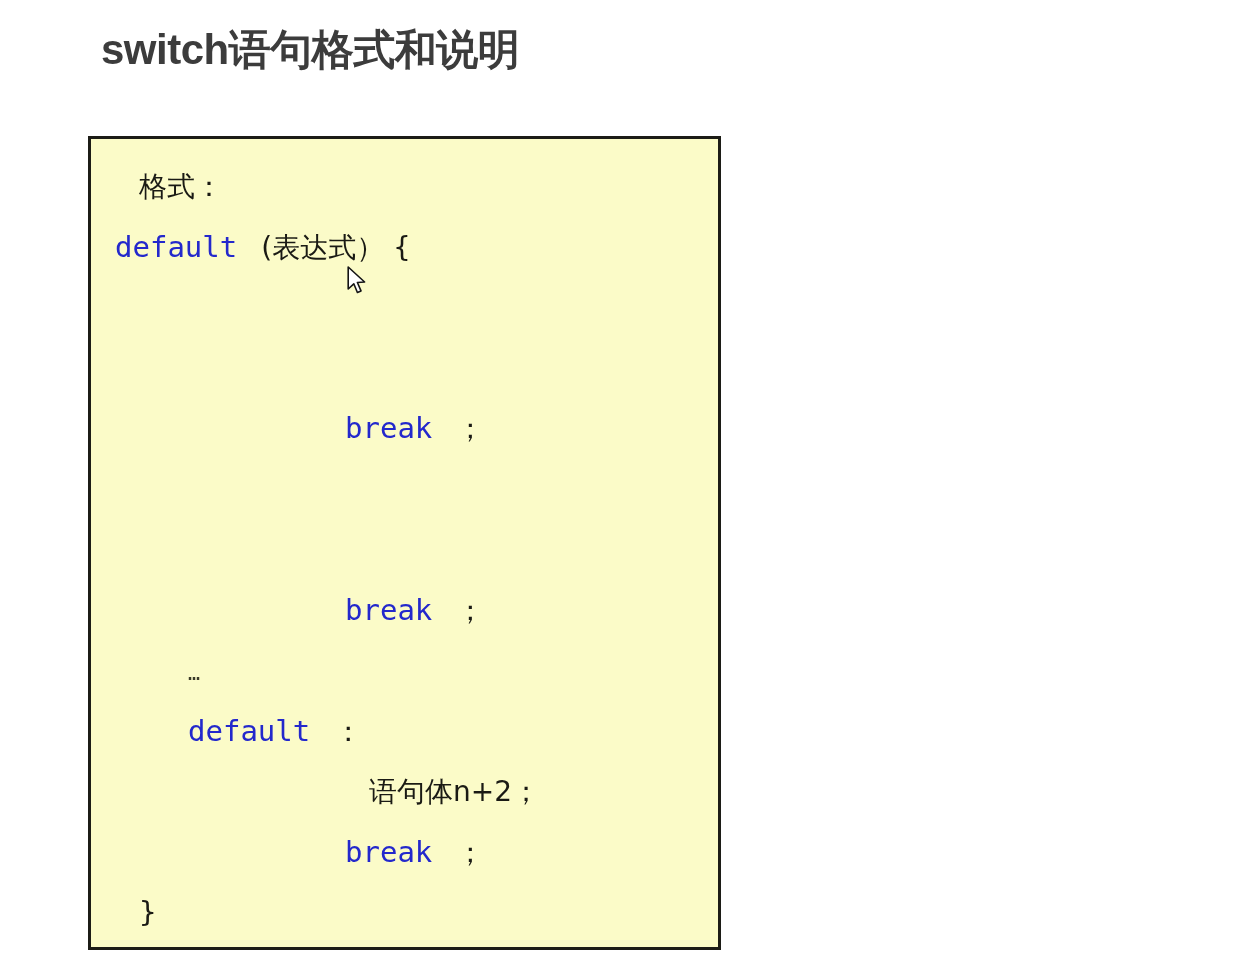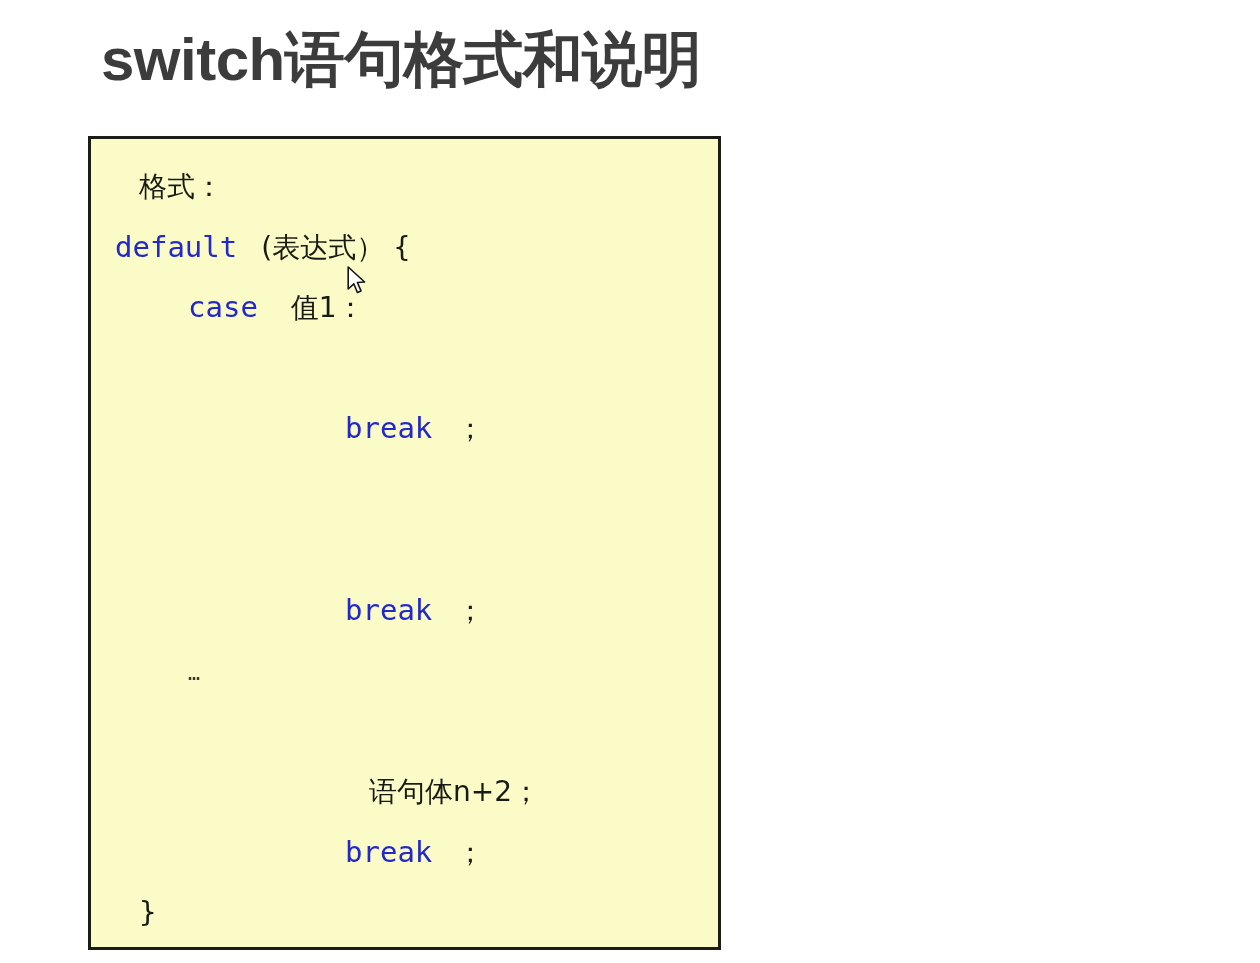--- a/index.html
+++ b/index.html
@@ -15,21 +15,21 @@
     font-family: "Liberation Sans", "DejaVu Sans", sans-serif;
     -webkit-font-smoothing: antialiased;
   }
 
   
   #slide-title {
     position: absolute;
     left: 101px;
     top: 25px;
     font-family: "Liberation Sans", "DejaVu Sans", sans-serif;
-    font-size: 60px;
+    font-size: 42px;
     font-weight: bold;
     color: #3c3c3c;
     letter-spacing: -0.5px;
     white-space: nowrap;
     line-height: 1.18;
   }
 
   
   #code-box {
     position: absolute;
@@ -87,24 +87,24 @@
 </style>
 </head>
 <body>
 
 <div id="slide-title">switch语句格式和说明</div>
 
 <div id="code-box">
   <div id="code-lines">
       <div class="code-line" style="top: 30px;"><span class="ind ind-0"></span><span class="txt cjk">格式：</span></div>
       <div class="code-line" style="top: 90.5px;"><span class="ind ind-0"></span><span class="kw">default</span><span class="txt cjk">(表达式） {</span></div>
-      <div class="code-line" style="top: 151px;"><span class="ind ind-1"></span><span class="kw">case</span><span class="txt cjk"> 值1：</span></div>
       <div class="code-line" style="top: 272px;"><span class="ind ind-2"></span><span class="kw">break</span><span class="txt cjk">；</span></div>
       <div class="code-line" style="top: 453.5px;"><span class="ind ind-2"></span><span class="kw">break</span><span class="txt cjk">；</span></div>
       <div class="code-line" style="top: 514px;"><span class="ind ind-1"></span><span class="dots">…</span></div>
+      <div class="code-line" style="top: 574.5px;"><span class="ind ind-1"></span><span class="kw">default</span><span class="txt cjk">：</span></div>
       <div class="code-line" style="top: 635px;"><span class="ind ind-2"></span><span class="txt cjk">语句体n+2；</span></div>
       <div class="code-line" style="top: 695.5px;"><span class="ind ind-2"></span><span class="kw">break</span><span class="txt cjk">；</span></div>
       <div class="code-line" style="top: 756px;"><span class="ind ind-0"></span><span class="txt">}</span></div>
     </div>
 </div>
 
 <div id="mouse-cursor" style="left: 347px; top: 266px;">
   <svg width="22" height="32" viewBox="0 0 22 32" xmlns="http://www.w3.org/2000/svg">
     <path d="M1.2 1.0 L1.2 23.0 L6.8 17.8 L10.4 26.5 L14.0 24.9 L10.4 16.5 L17.6 16.0 Z" fill="#ffffff" stroke="#141414" stroke-width="1.6" stroke-linejoin="round"></path>
   </svg>

